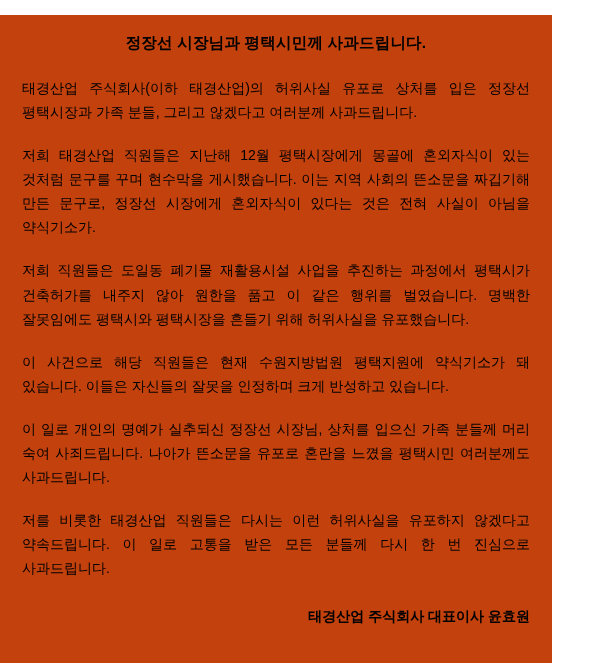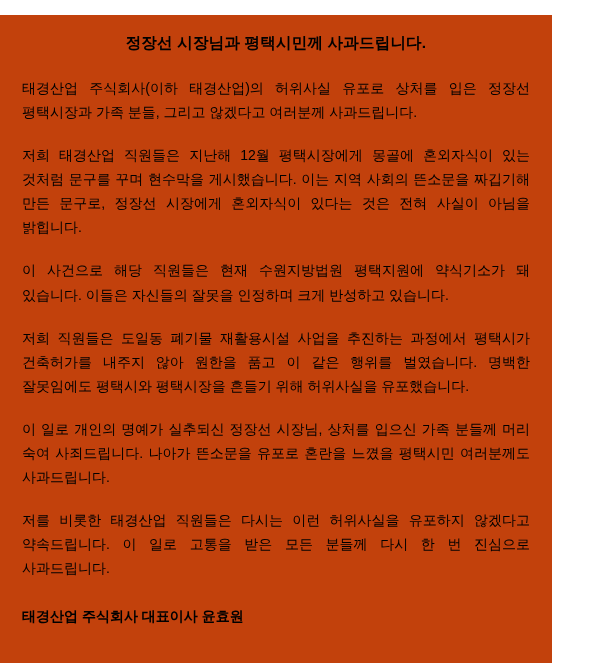--- a/index.html
+++ b/index.html
@@ -38,43 +38,43 @@
     text-justify: inter-character;
     margin: 0 0 19px 0;
     color: #000;
     word-break: keep-all;
   }
   .para:last-of-type {
     margin-bottom: 0;
   }
   .signature {
     margin-top: 26px;
-    text-align: left;
+    text-align: right;
   }
   .sig-line {
     font-size: 14px;
     font-weight: bold;
     line-height: 1.55;
     color: #000;
   }
 </style>
 </head>
 <body>
 
 <div class="page">
 
   <div class="doc-title">정장선 시장님과 평택시민께 사과드립니다.</div>
 
   <p class="para">태경산업 주식회사(이하 태경산업)의 허위사실 유포로 상처를 입은 정장선 평택시장과 가족 분들, 그리고 않겠다고 여러분께 사과드립니다.</p>
 
-  <p class="para">저희 태경산업 직원들은 지난해 12월 평택시장에게 몽골에 혼외자식이 있는 것처럼 문구를 꾸며 현수막을 게시했습니다. 이는 지역 사회의 뜬소문을 짜깁기해 만든 문구로, 정장선 시장에게 혼외자식이 있다는 것은 전혀 사실이 아님을 밝힙니다.</p>
+  <p class="para">저희 태경산업 직원들은 지난해 12월 평택시장에게 몽골에 혼외자식이 있는 것처럼 문구를 꾸며 현수막을 게시했습니다. 이는 지역 사회의 뜬소문을 짜깁기해 만든 문구로, 정장선 시장에게 혼외자식이 있다는 것은 전혀 사실이 아님을 약식기소가.</p>
+
+  <p class="para">저희 직원들은 도일동 폐기물 재활용시설 사업을 추진하는 과정에서 평택시가 건축허가를 내주지 않아 원한을 품고 이 같은 행위를 벌였습니다. 명백한 잘못임에도 평택시와 평택시장을 흔들기 위해 허위사실을 유포했습니다.</p>
 
   <p class="para">이 사건으로 해당 직원들은 현재 수원지방법원 평택지원에 약식기소가 돼 있습니다. 이들은 자신들의 잘못을 인정하며 크게 반성하고 있습니다.</p>
-
-  <p class="para">저희 직원들은 도일동 폐기물 재활용시설 사업을 추진하는 과정에서 평택시가 건축허가를 내주지 않아 원한을 품고 이 같은 행위를 벌였습니다. 명백한 잘못임에도 평택시와 평택시장을 흔들기 위해 허위사실을 유포했습니다.</p>
 
   <p class="para">이 일로 개인의 명예가 실추되신 정장선 시장님, 상처를 입으신 가족 분들께 머리 숙여 사죄드립니다. 나아가 뜬소문을 유포로 혼란을 느꼈을 평택시민 여러분께도 사과드립니다.</p>
 
   <p class="para">저를 비롯한 태경산업 직원들은 다시는 이런 허위사실을 유포하지 않겠다고 약속드립니다. 이 일로 고통을 받은 모든 분들께 다시 한 번 진심으로 사과드립니다.</p>
 
   <div class="signature">
     <div class="sig-line">태경산업 주식회사 대표이사 윤효원</div>
   </div>
 
 </div>

